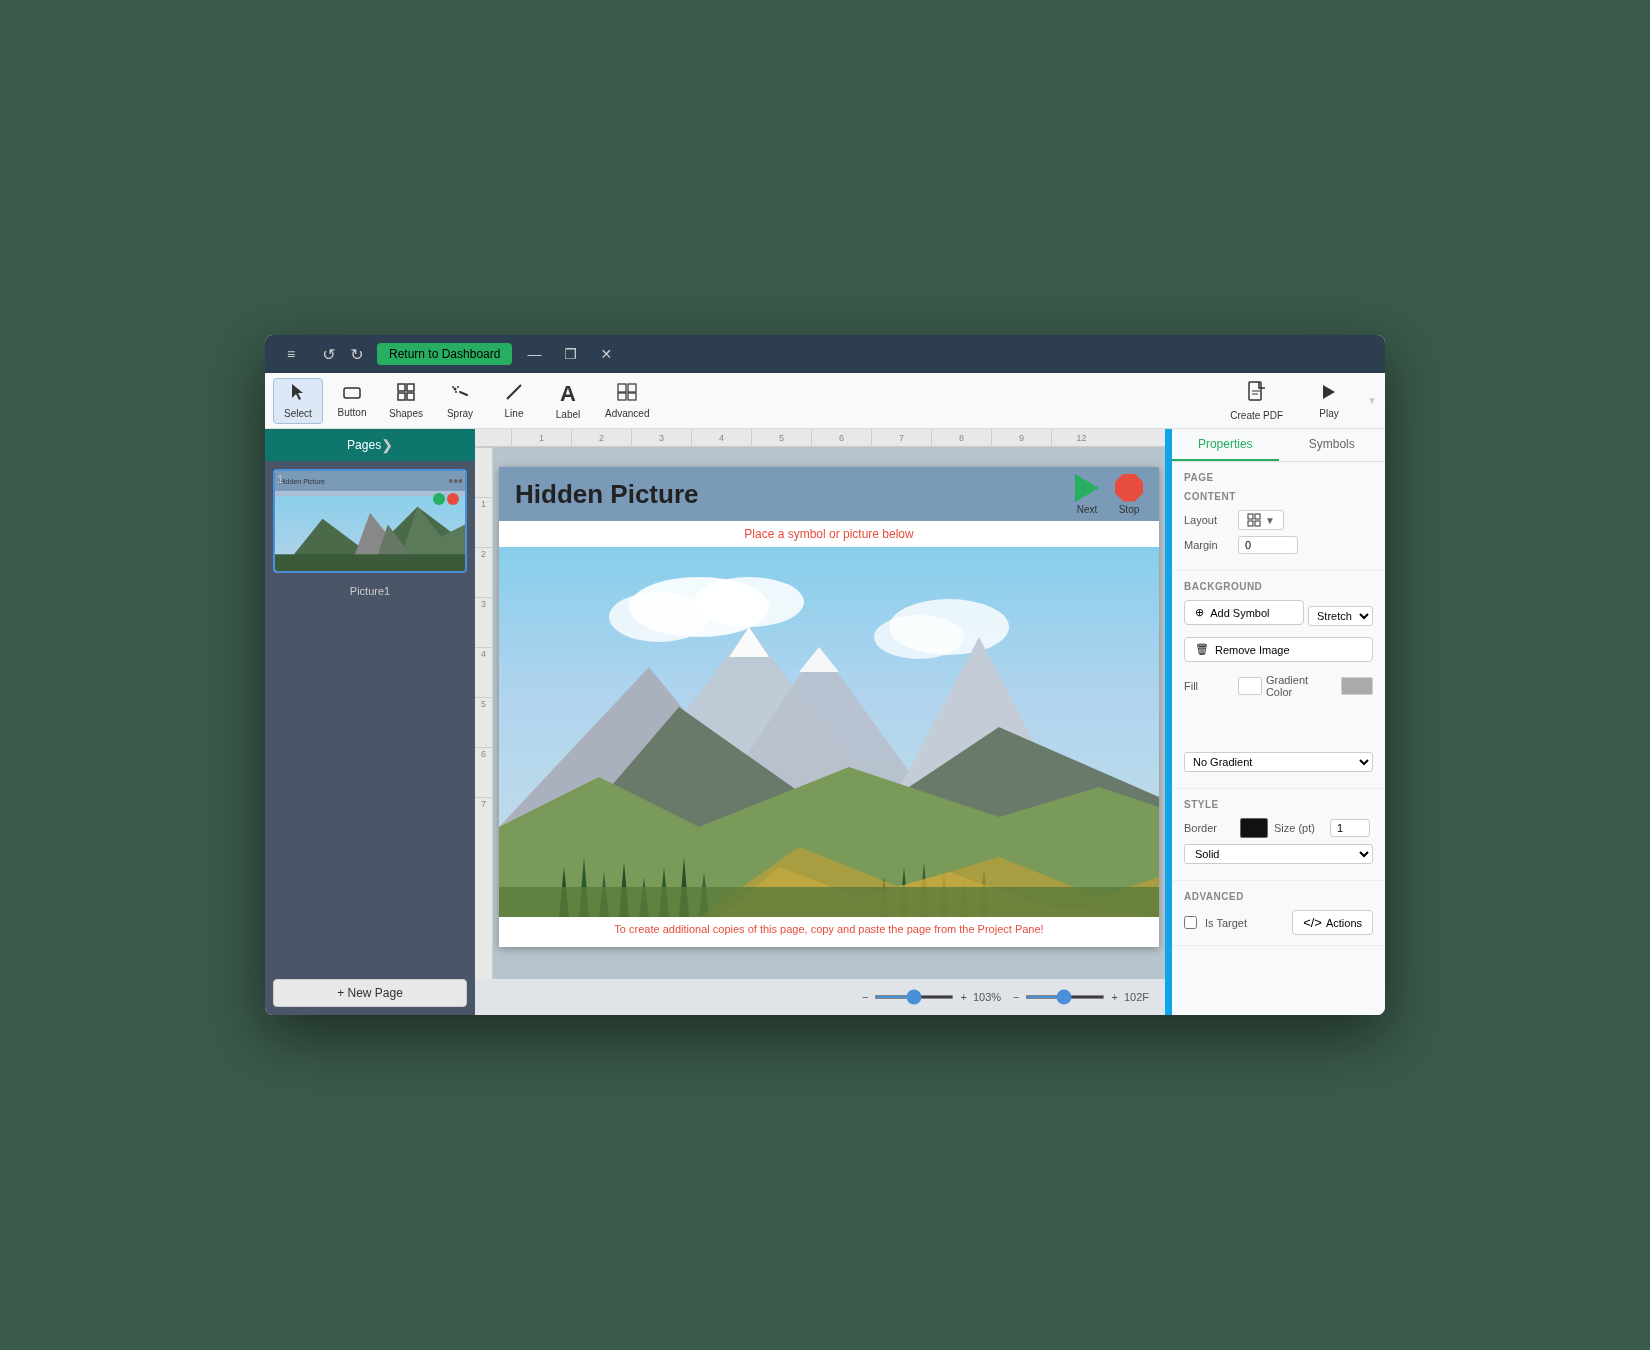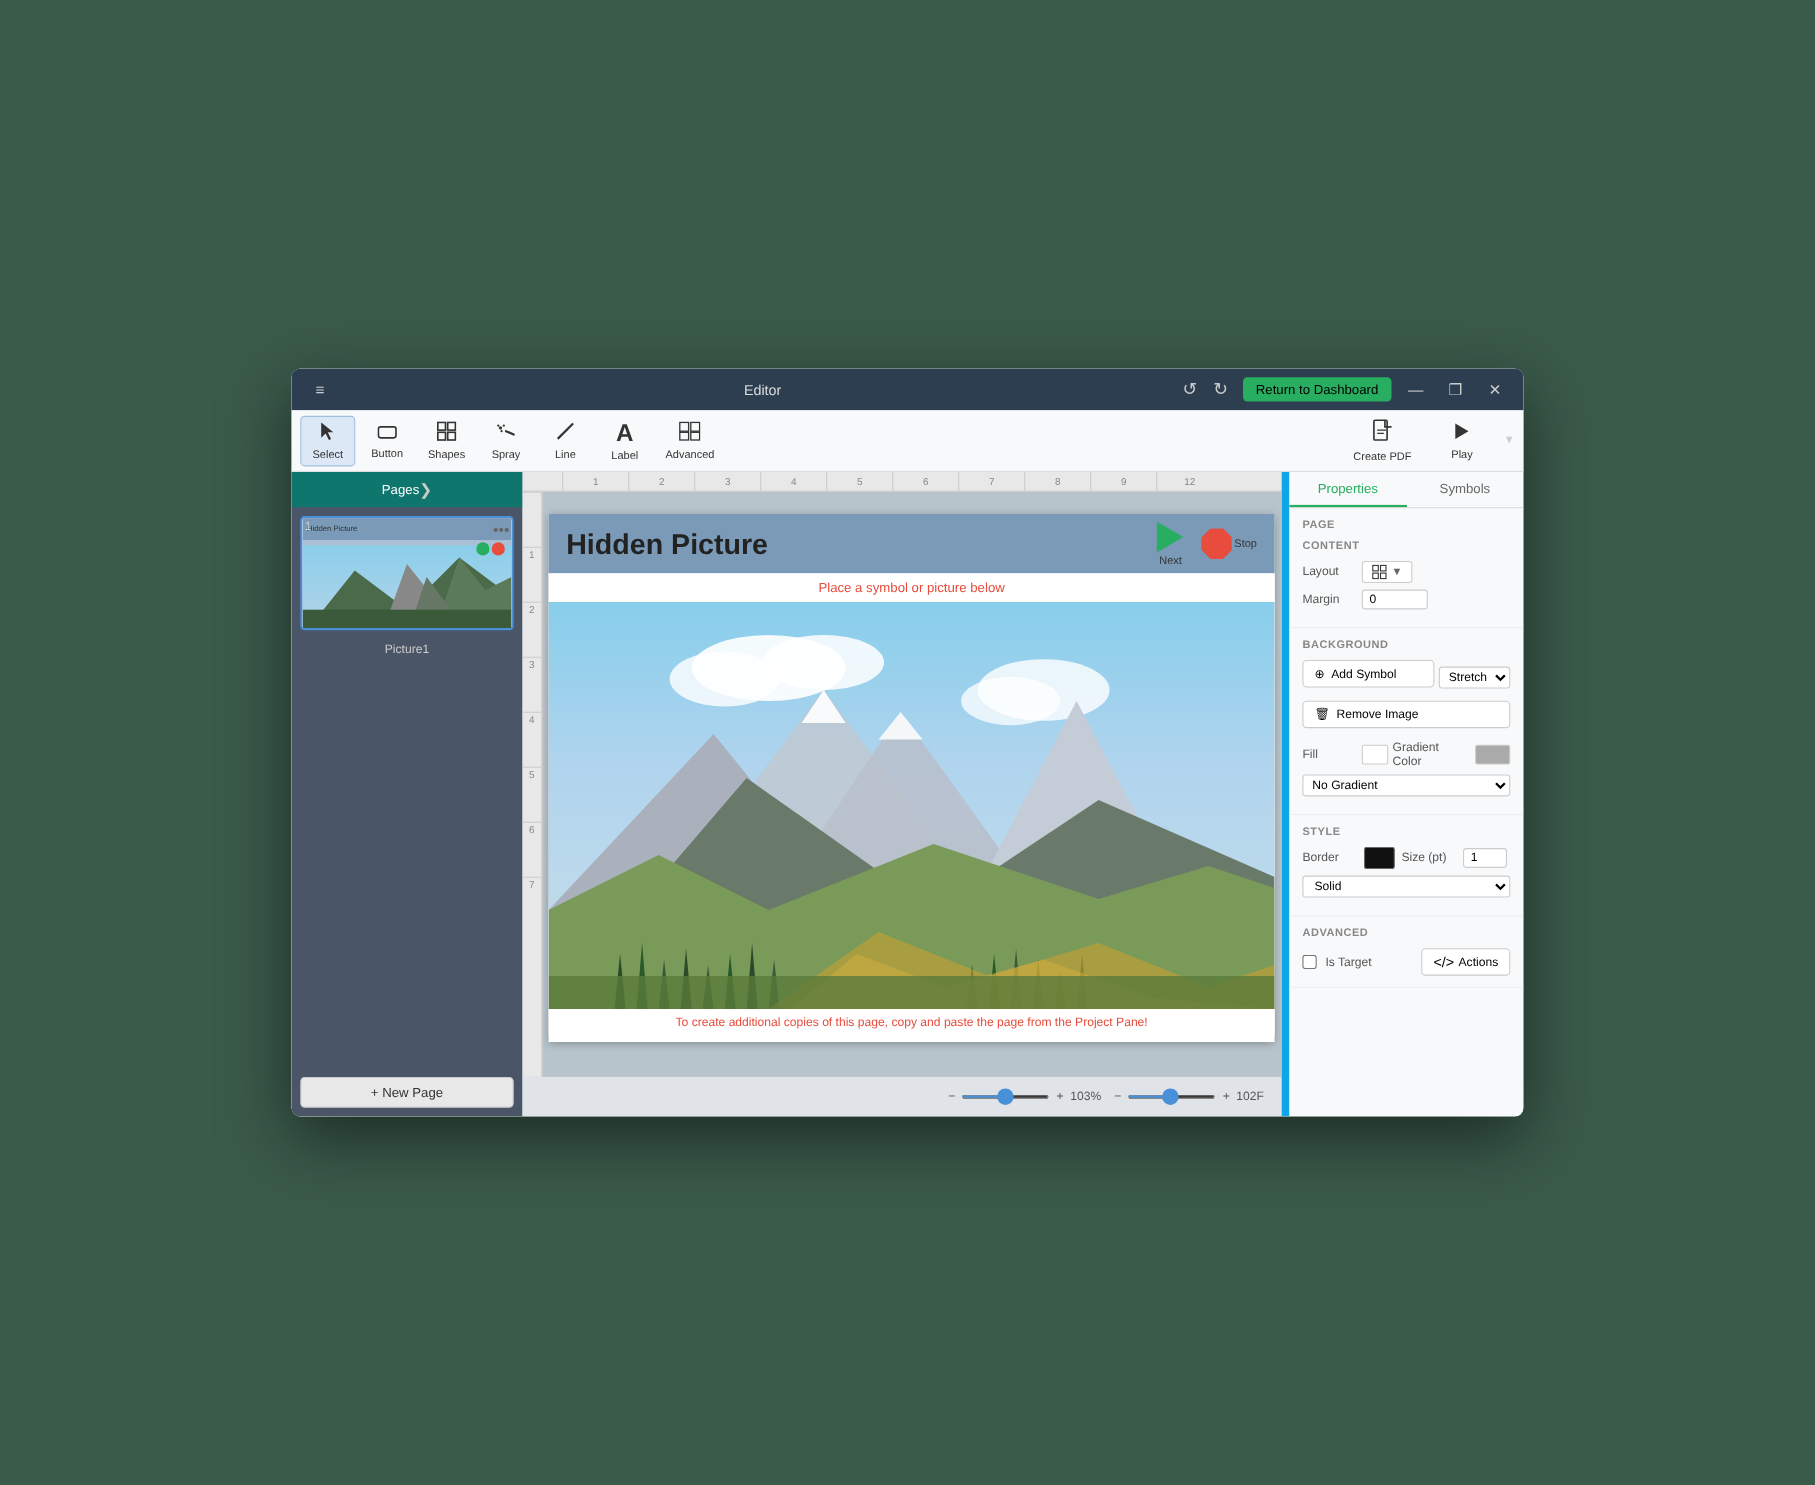--- a/index.html
+++ b/index.html
@@ -366,20 +366,21 @@
     .next-arrow {
       width: 0;
       height: 0;
       border-style: solid;
       border-width: 14px 0 14px 24px;
       border-color: transparent transparent transparent #27ae60;
     }
     .next-label { font-size: 10px; color: #333; }
     .stop-btn {
       display: flex;
+      flex-direction: column;
       align-items: center;
       gap: 2px;
       cursor: pointer;
     }
     .stop-shape {
       width: 28px;
       height: 28px;
       background: #e74c3c;
       clip-path: polygon(30% 0%, 70% 0%, 100% 30%, 100% 70%, 70% 100%, 30% 100%, 0% 70%, 0% 30%);
     }
@@ -553,20 +554,21 @@
       display: inline-block;
     }
     .gradient-select {
       border: 1px solid #ccc;
       border-radius: 3px;
       padding: 2px 4px;
       font-size: 11px;
       background: white;
       cursor: pointer;
       width: 100%;
+      margin-top: 48px;
     }
     .style-border-row {
       display: flex;
       align-items: center;
       gap: 6px;
       margin-bottom: 6px;
     }
     .border-color-swatch {
       width: 28px;
       height: 20px;
@@ -626,21 +628,20 @@
       bottom: 0;
     }
   </style>
 </head>
 <body>
 
 <div class="app-window">
 
   <div class="title-bar">
     <button class="title-bar-btn title-bar-menu">≡</button>
-    <span class="title-bar-title">Editor</span>
     <div class="title-bar-actions">
       <div class="undo-redo">
         <button class="undo-redo-btn" title="Undo">↺</button>
         <button class="undo-redo-btn" title="Redo">↻</button>
       </div>
       <button class="return-dashboard-btn">Return to Dashboard</button>
       <button class="title-bar-btn">—</button>
       <button class="title-bar-btn">❐</button>
       <button class="title-bar-btn">✕</button>
     </div>

